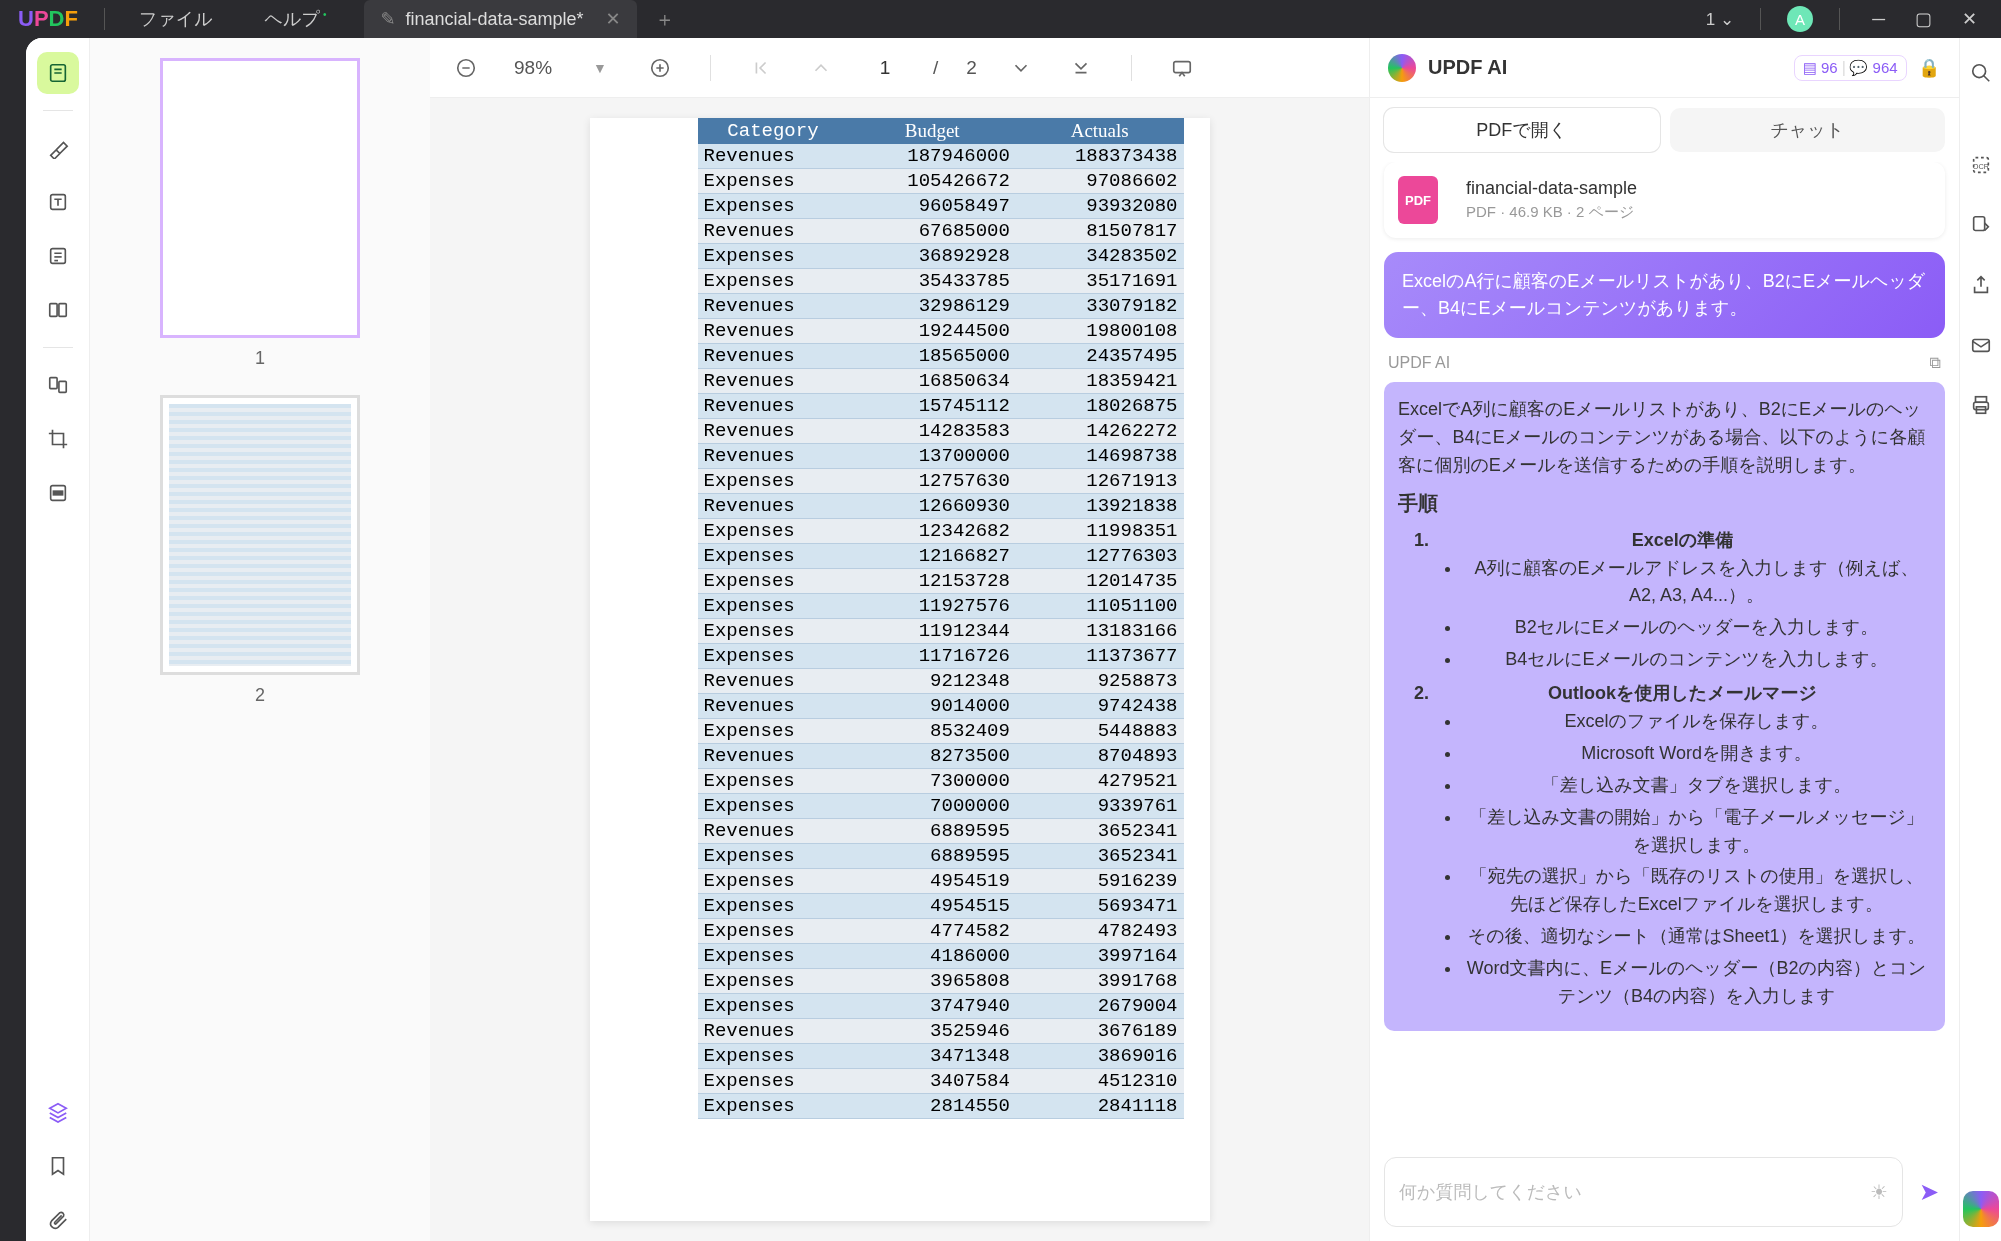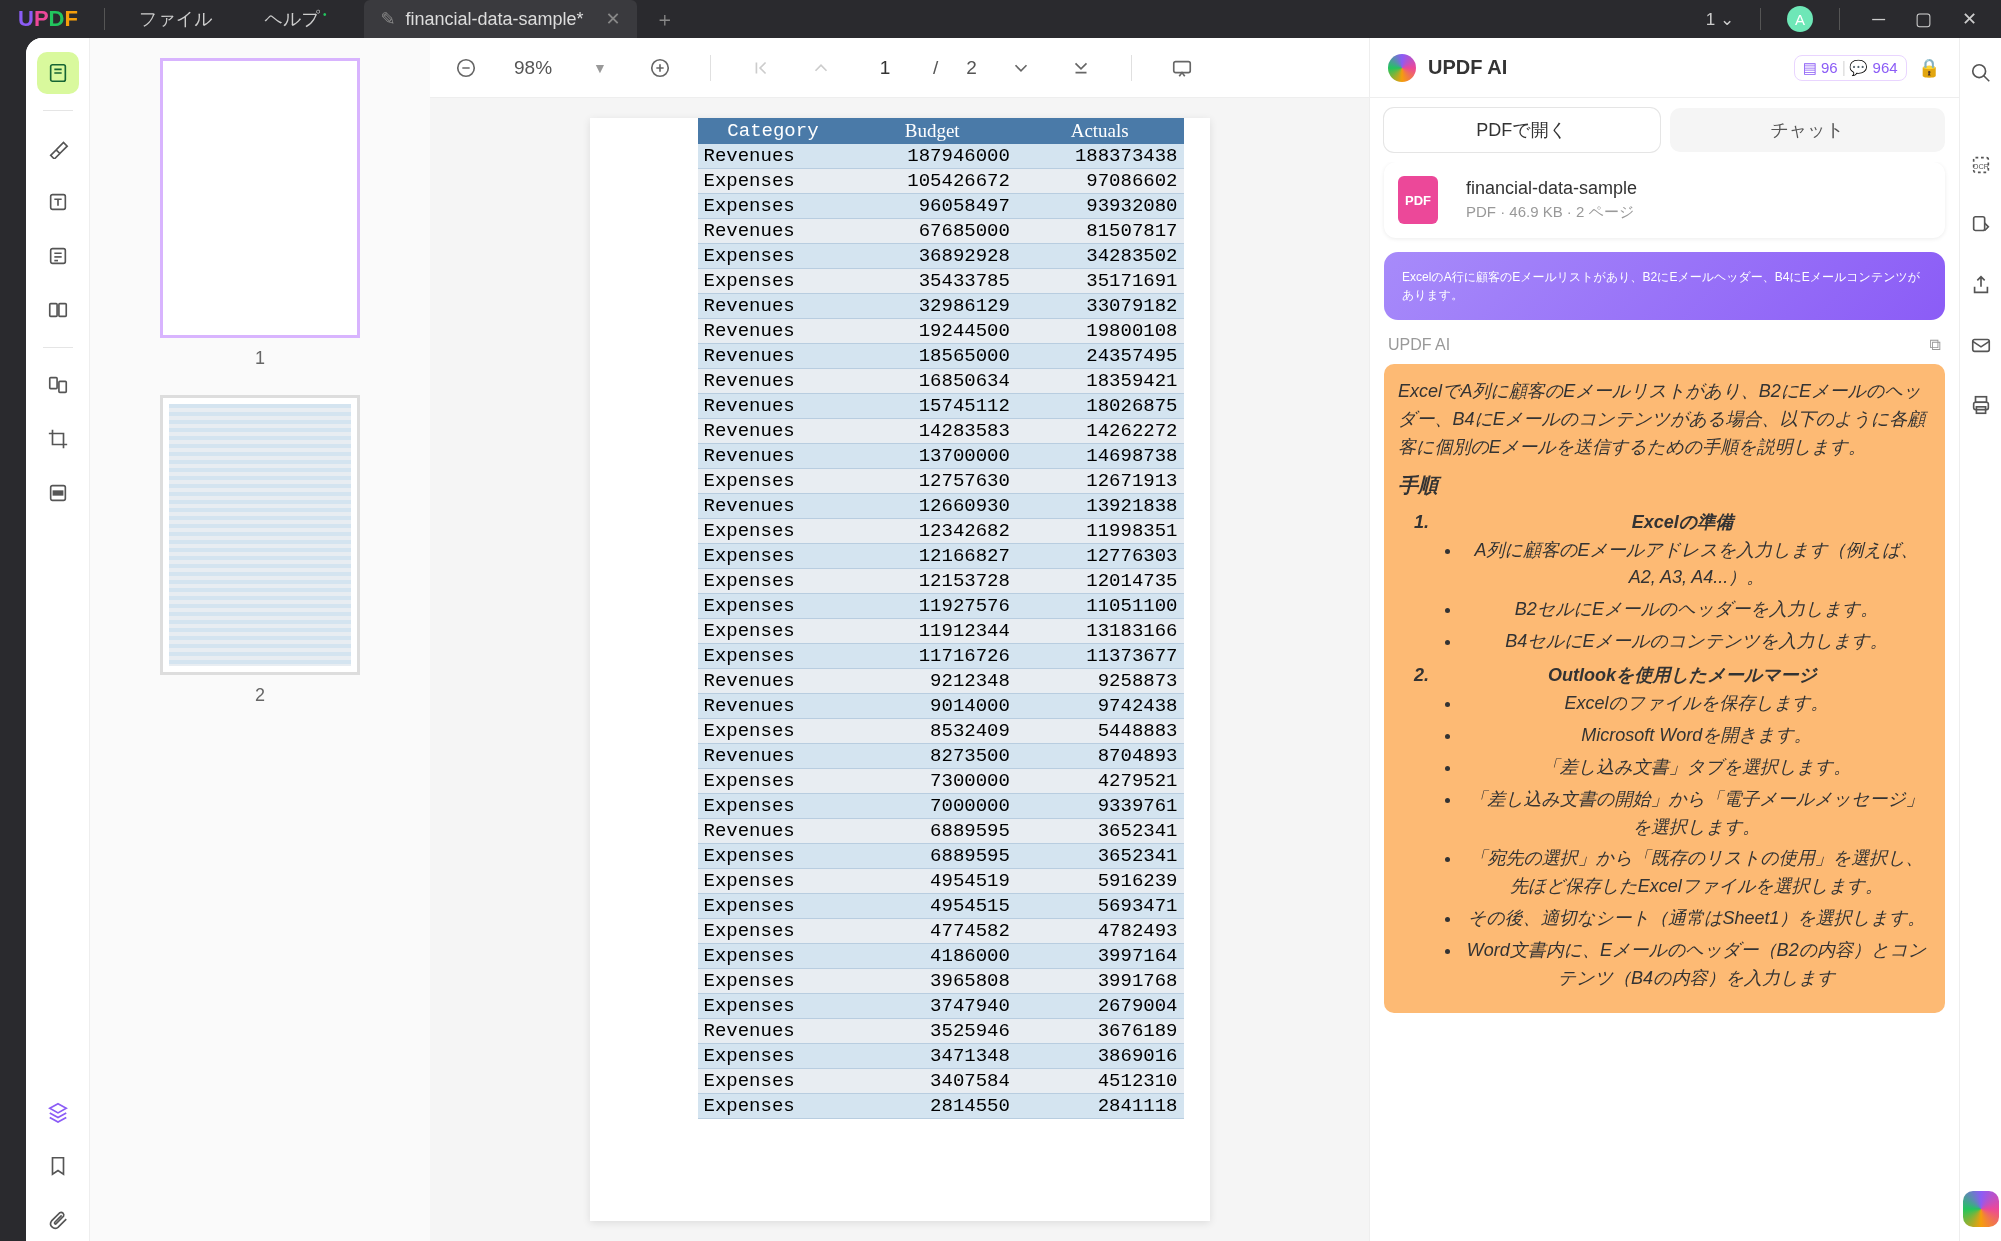--- a/index.html
+++ b/index.html
@@ -62,23 +62,23 @@
 .ai-lock { color: #999; font-size: 18px; cursor: pointer; }
 .ai-tabs { display: flex; padding: 10px 14px; gap: 10px; }
 .ai-tab { flex: 1; padding: 10px; text-align: center; border-radius: 10px; font-size: 18px; cursor: pointer; color: #555; }
 .ai-tab.active { background: #fff; box-shadow: 0 0 0 1px #e5e5e5; color: #333; }
 .ai-tab:not(.active) { background: #f5f5f5; }
 .ai-body { flex: 1; overflow-y: auto; padding: 0 14px; }
 .file-card { background: #fff; border-radius: 12px; padding: 14px; display: flex; gap: 28px; align-items: center; box-shadow: 0 1px 4px rgba(0,0,0,0.08); margin-bottom: 14px; }
 .file-icon { width: 40px; height: 48px; background: #ec4899; border-radius: 6px; color: #fff; display: flex; align-items: center; justify-content: center; font-size: 13px; font-weight: bold; }
 .file-info .fname { font-size: 18px; color: #333; margin-bottom: 4px; }
 .file-info .fmeta { font-size: 15px; color: #999; }
-.user-msg { background: linear-gradient(135deg, #a78bfa, #8b5cf6); color: #fff; padding: 16px 18px; border-radius: 14px; font-size: 12px; line-height: 1.5; margin-bottom: 16px; }
+.user-msg { background: linear-gradient(135deg, #a78bfa, #8b5cf6); color: #fff; padding: 16px 18px; border-radius: 14px; font-size: 18px; line-height: 1.5; margin-bottom: 16px; }
 .ai-label { color: #999; font-size: 16px; margin: 6px 4px 10px; display: flex; justify-content: space-between; align-items: center; }
-.ai-response { background: #fdba74; border-radius: 10px; padding: 14px; font-size: 18px; color: #333; line-height: 1.55; font-style: italic; }
+.ai-response { background: #c4b5fd; border-radius: 10px; padding: 14px; font-size: 18px; color: #333; line-height: 1.55; }
 .ai-response strong.big { font-size: 20px; font-weight: bold; display: block; margin: 8px 0; }
 .ai-response ol { padding-left: 36px; margin: 6px 0; }
 .ai-response ol > li { font-weight: bold; margin-bottom: 6px; text-align: center; }
 .ai-response ul { padding-left: 28px; list-style: disc; font-weight: normal; }
 .ai-response ul li { margin-bottom: 4px; }
 .ai-input-wrap { padding: 14px; display: flex; align-items: center; gap: 10px; }
 .ai-input-box { flex: 1; border: 1px solid #e5e5e5; border-radius: 12px; padding: 8px 14px; display: flex; align-items: center; }
 .ai-input { flex: 1; border: none; outline: none; font-size: 18px; color: #333; background: transparent; height: 52px; }
 .ai-input::placeholder { color: #bbb; }
 .ai-hint-icon { color: #bbb; font-size: 20px; cursor: pointer; }
@@ -512,20 +512,27 @@
                   <li>Microsoft Wordを開きます。</li>
                   <li>「差し込み文書」タブを選択します。</li>
                   <li>「差し込み文書の開始」から「電子メールメッセージ」を選択します。</li>
                   <li>「宛先の選択」から「既存のリストの使用」を選択し、先ほど保存したExcelファイルを選択します。</li>
                   <li>その後、適切なシート（通常はSheet1）を選択します。</li>
                   <li>Word文書内に、Eメールのヘッダー（B2の内容）とコンテンツ（B4の内容）を入力します</li>
                 </ul></li>
             </ol>
         </div>
       </div>
+      <div class="ai-input-wrap">
+        <div class="ai-input-box">
+          <input class="ai-input" placeholder="何か質問してください" style="">
+          <span class="ai-hint-icon">☀</span>
+        </div>
+        <span class="ai-send">➤</span>
+      </div>
     </div>
 
     <div class="sidebar-right">
       <div class="sr-btn">
           <svg viewBox="0 0 24 24">
             <circle cx="10" cy="10" r="7"></circle>
             <line x1="15" y1="15" x2="21" y2="21"></line>
           </svg>
         </div>
       <div style="height:14px"></div>

